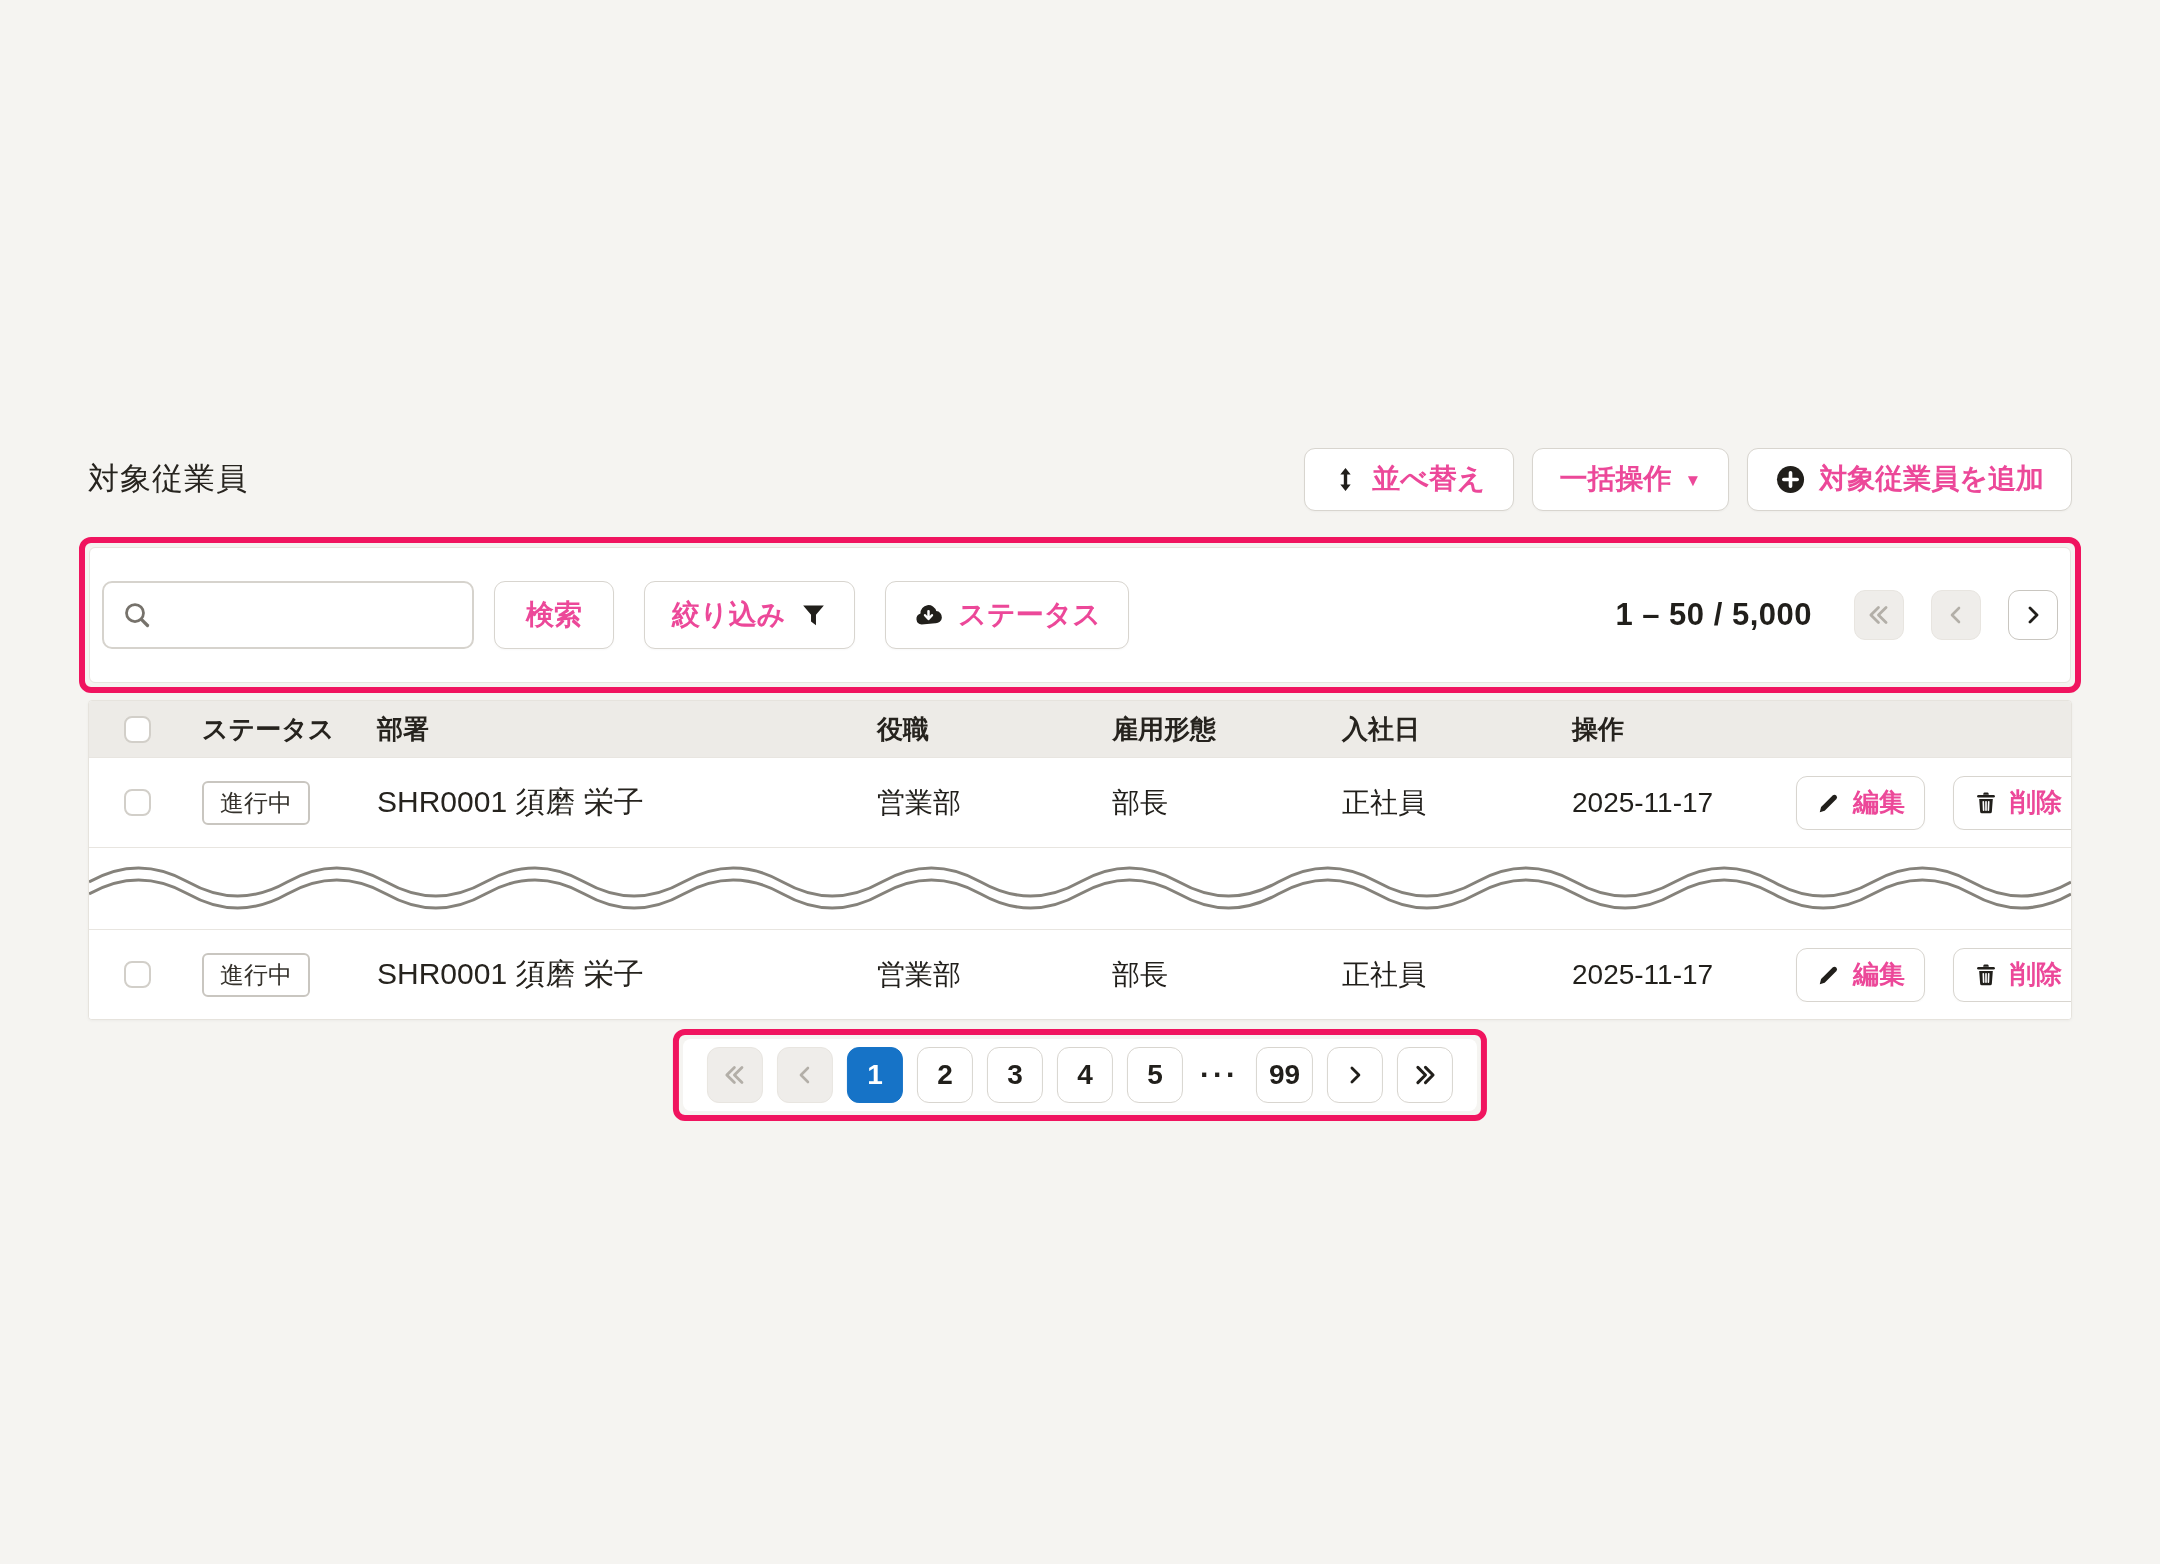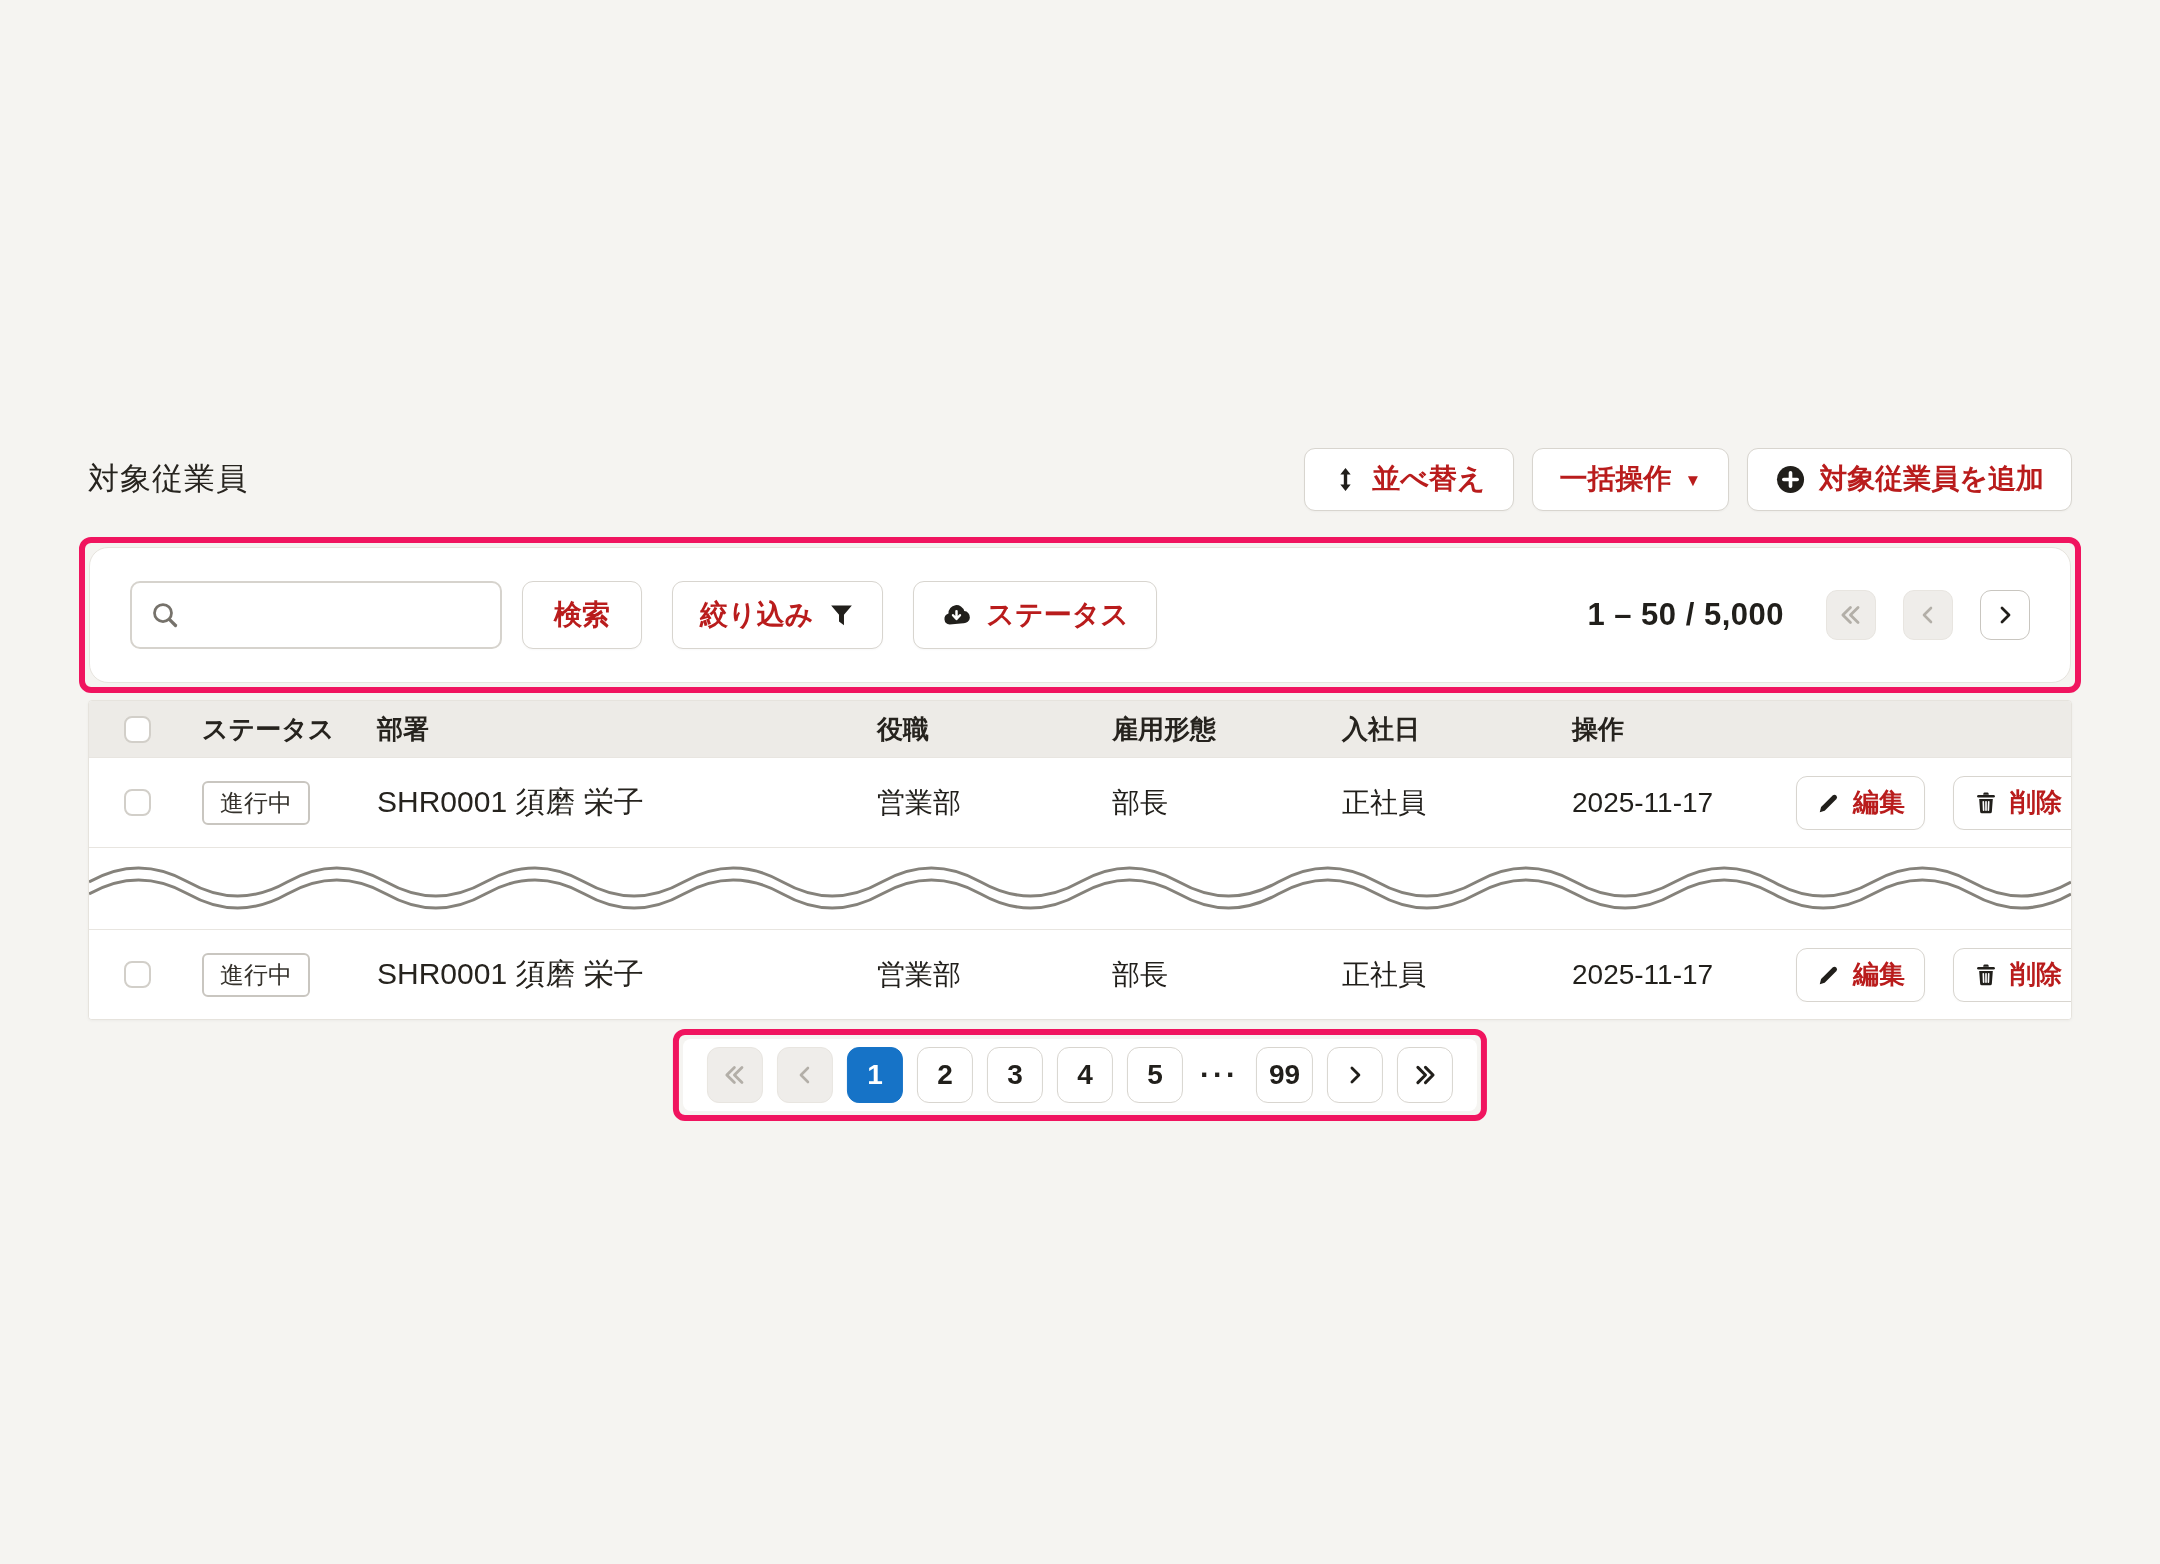--- a/index.html
+++ b/index.html
@@ -19,21 +19,21 @@
 
   
   .btn {
     display: inline-flex;
     align-items: center;
     justify-content: center;
     background: #fff;
     border: 1px solid #d8d5cf;
     border-radius: 11px;
     font-weight: 700;
-    color: #b91c1c;
+    color: #ec4899;
     cursor: pointer;
     font-family: inherit;
     white-space: nowrap;
     box-shadow: 0 1px 2px rgba(0,0,0,.03);
   }
 
   
   .title-row {
     position: absolute;
     left: 88px; top: 446px;
@@ -62,25 +62,25 @@
   .toolbar-annotation {
     position: absolute;
     left: 79px; top: 537px;
     width: 2002px;
   }
 
   
   .toolbar-card {
     background: #fff;
     border: 1px solid #e7e4de;
-    border-radius: 19px;
+    border-radius: 6px;
     height: 136px;
     display: flex;
     align-items: center;
-    padding: 0 40px;
+    padding: 0 12px;
   }
   .search-box {
     width: 372px; height: 68px;
     border: 2px solid #d6d3cd;
     border-radius: 10px;
     background: #fff;
     display: flex;
     align-items: center;
   }
   .search-box svg { margin-left: 18px; flex: none; }

